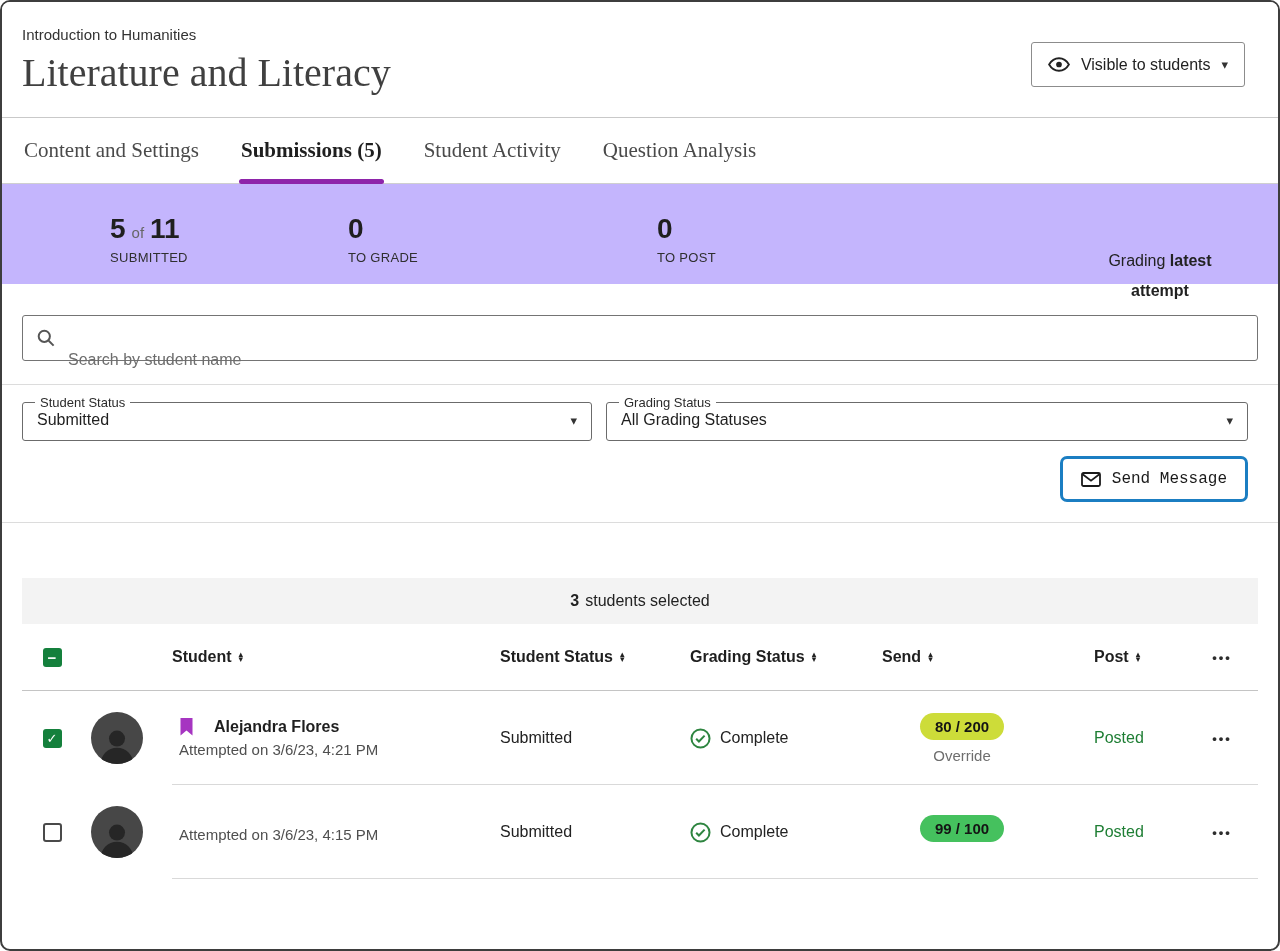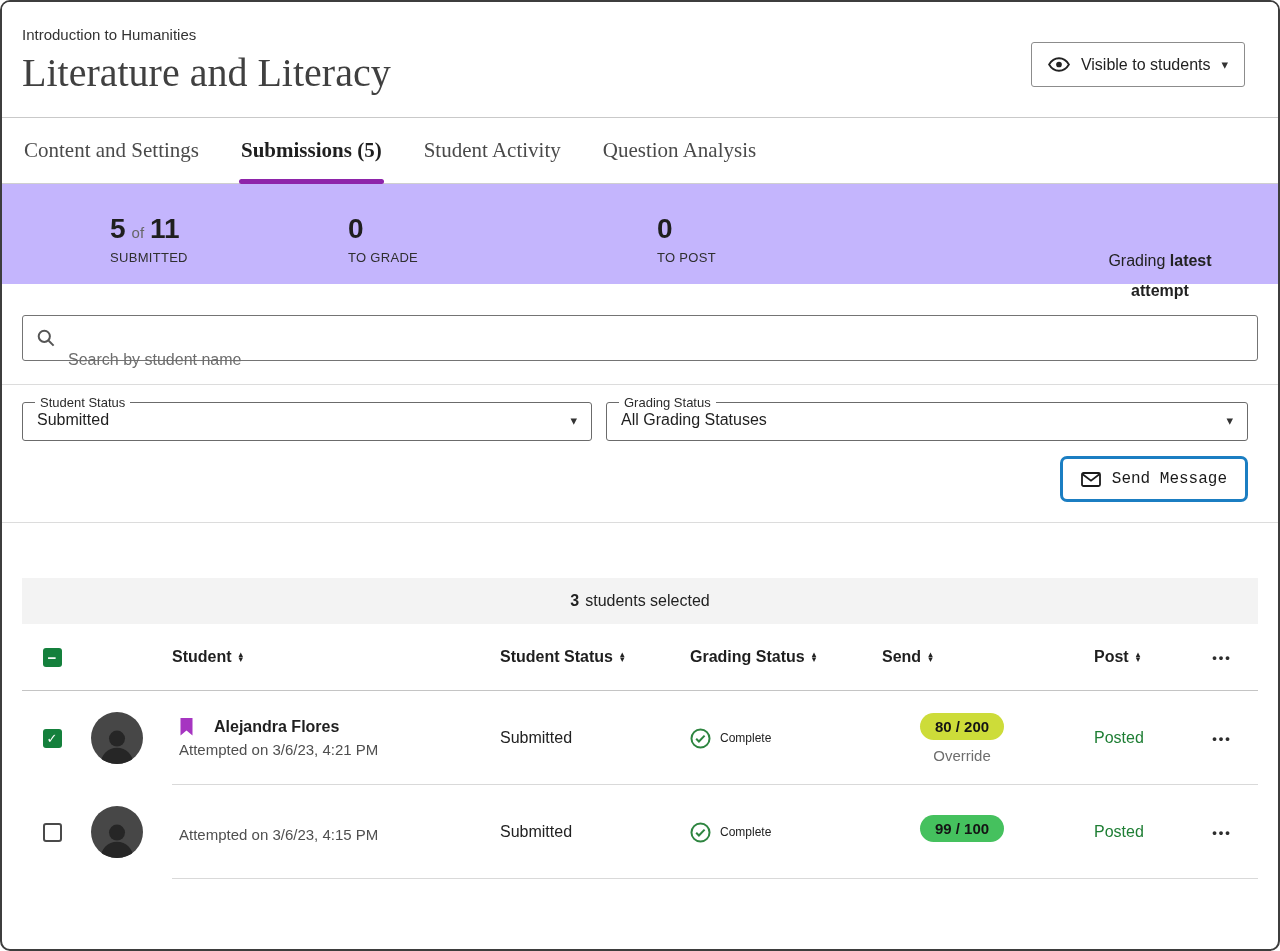--- a/index.html
+++ b/index.html
@@ -75,21 +75,21 @@
 
   .t-row{height:94px;position:relative;background:#fff;}
   .t-row::after{content:"";position:absolute;left:150px;right:0;bottom:0;height:1px;background:#d9d9d9;}
   .avatar{width:52px;height:52px;border-radius:50%;background:#474747;color:#262626;overflow:hidden;display:flex;align-items:flex-end;justify-content:center;margin:0 auto;}
   .name-cell{padding-left:27px;cursor:pointer;}
   .name-line{display:flex;align-items:center;gap:20px;}
   .bookmark{color:var(--color-bookmark,#a635c1);display:inline-flex;}
   .student-name{font-size:16px;font-weight:bold;color:#1f1f1f;}
   .attempted{font-size:15px;color:#4f4f4f;margin-top:5px;}
   .plain-cell{font-size:16px;color:#222;padding-left:20px;}
-  .grading-cell{display:flex;align-items:center;gap:9px;padding-left:20px;font-size:12px;color:#222;}
+  .grading-cell{display:flex;align-items:center;gap:9px;padding-left:20px;font-size:16px;color:#222;}
   .complete-icon{color:var(--color-complete_green,#2e8540);display:inline-flex;}
   .grade-cell{display:flex;flex-direction:column;align-items:center;justify-content:center;}
   .grade-pill{display:inline-block;padding:5px 15px;border-radius:15px;font-size:15px;font-weight:bold;color:#141414;cursor:pointer;}
   .override{font-size:15px;color:#6e6e6e;margin-top:7px;}
   .post-cell{padding-left:32px;}
   .posted{background:none;border:none;font-family:inherit;font-size:16px;color:var(--color-posted_green,#1e7e34);cursor:pointer;padding:0;}
   .dots{background:none;border:none;font-family:inherit;font-size:13px;font-weight:bold;letter-spacing:2px;color:#2d2d2d;cursor:pointer;display:block;margin:0 auto;}
 </style>
 </head>
 <body>

